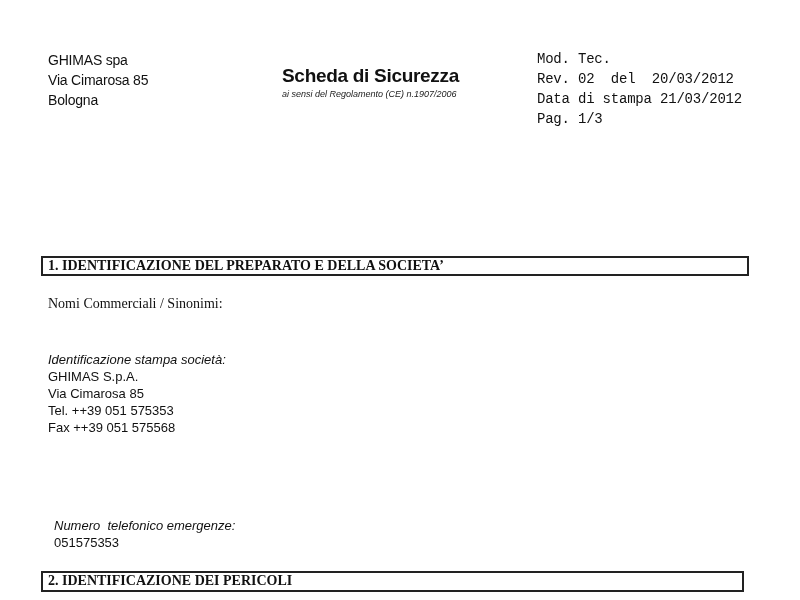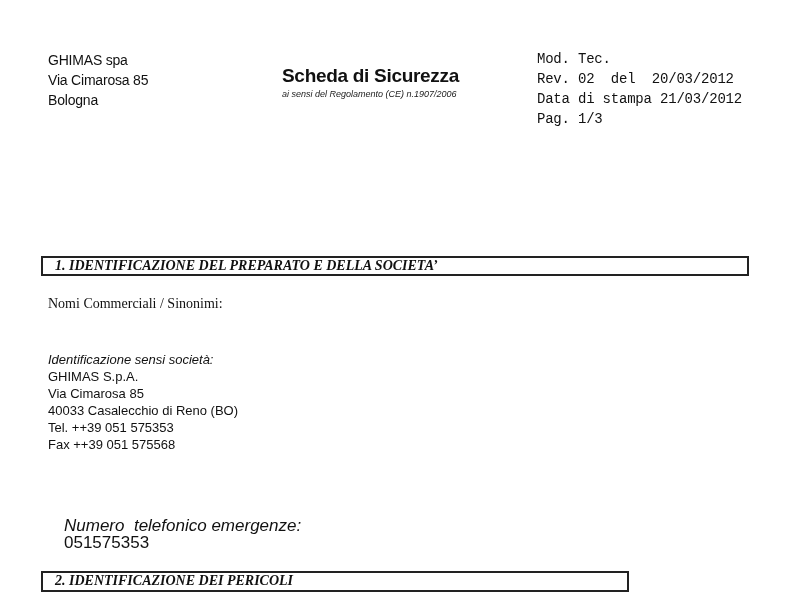--- a/index.html
+++ b/index.html
@@ -9,31 +9,31 @@
     .abs { position: absolute; }
 
     #company-block { left: 48px; top: 50px; font-size: 14px; line-height: 20px; letter-spacing: -0.2px; }
     #title-block { left: 282px; top: 44px; width: 230px; text-align: left; margin-top: 20px; }
     #doc-title { font-size: 19px; font-weight: bold; line-height: 24px; letter-spacing: -0.3px; }
     #doc-subtitle { font-size: 9px; font-style: italic; line-height: 12px; color: #222; }
     #meta-block { right: 58px; top: 49px; text-align: left; font-size: 14px; line-height: 20px; letter-spacing: -0.2px; font-family: Liberation Mono, monospace; }
 
     .section-box {
       position: absolute; left: 41px; border: 2px solid #222;
-      box-sizing: border-box; padding: 0 0 0 12px;
+      box-sizing: border-box; padding: 0 0 0 5px;
       font-family: "Liberation Serif", serif; font-weight: bold; font-size: 14px;
-      line-height: 16px; color: #111; font-style: italic;
+      line-height: 16px; color: #111;
     }
     #section1 { top: 256px; width: 708px; height: 20px; }
-    #section2 { top: 571px; width: 588px; height: 21px; }
+    #section2 { top: 571px; width: 703px; height: 21px; }
 
     #nomi-commerciali { left: 48px; top: 296px; font-size: 14px; }
     #company-id { left: 48px; top: 351px; font-size: 13px; line-height: 17px; }
     #tech-info { left: 48px; top: 466px; font-size: 13px; line-height: 17px; }
-    #emergency { left: 64px; top: 517px; font-size: 17px; line-height: 17px; }
+    #emergency { left: 54px; top: 517px; font-size: 13px; line-height: 17px; }
     .italic { font-style: italic; }
     .line { display: block; white-space: nowrap; }
   </style>
 </head>
 <body>
 
 <div id="company-block" class="abs sans">
   <span class="line">GHIMAS spa</span>
   <span class="line">Via Cimarosa 85</span>
   <span class="line">Bologna</span>
@@ -49,24 +49,23 @@
   <span class="line" style="white-space:pre;">Rev. 02  del  20/03/2012</span>
   <span class="line">Data di stampa 21/03/2012</span>
   <span class="line">Pag. 1/3</span>
 </div>
 
 <div id="section1" class="section-box">1. IDENTIFICAZIONE DEL PREPARATO E DELLA SOCIETA’</div>
 
 <div id="nomi-commerciali" class="abs serif">Nomi Commerciali / Sinonimi:</div>
 
 <div id="company-id" class="abs sans">
-  <span class="line italic">Identificazione sensi società:</span>
+  <span class="line italic">Identificazione stampa società:</span>
   <span class="line">GHIMAS S.p.A.</span>
   <span class="line">Via Cimarosa 85</span>
-  <span class="line">40033 Casalecchio di Reno (BO)</span>
   <span class="line">Tel. ++39 051 575353</span>
   <span class="line">Fax ++39 051 575568</span>
 </div>
 
 <div id="tech-info" class="abs sans">
 </div>
 
 <div id="emergency" class="abs sans">
   <span class="line italic" style="white-space:pre;">Numero  telefonico emergenze:</span>
   <span class="line">051575353</span>

